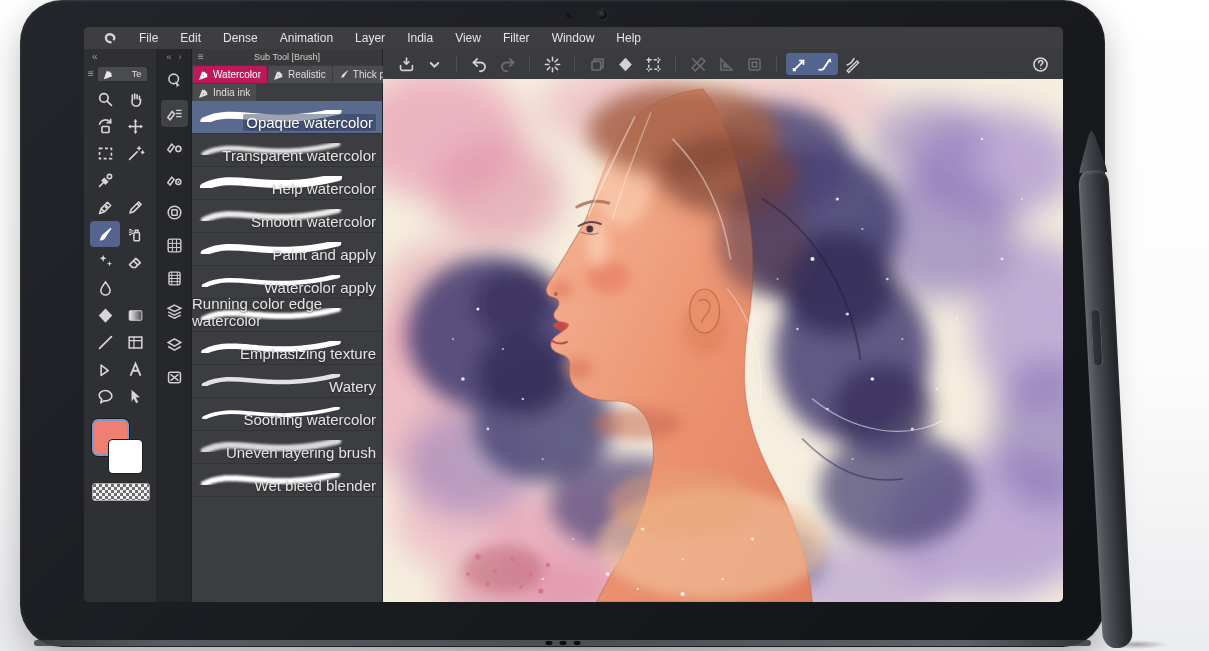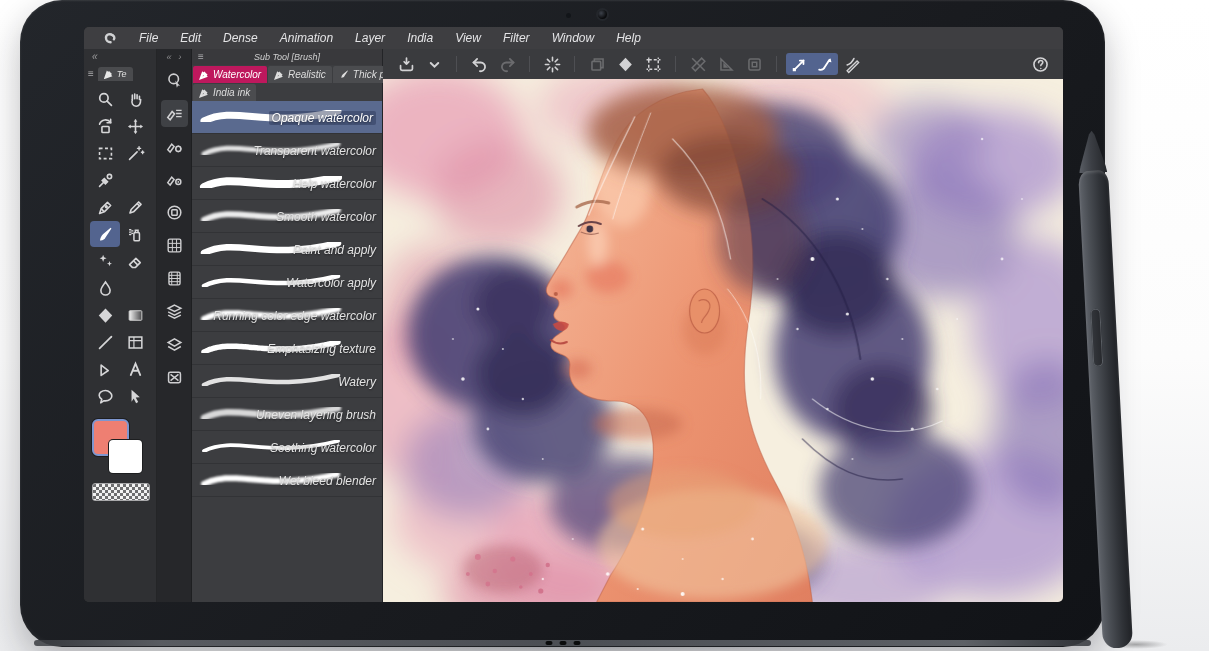--- a/index.html
+++ b/index.html
@@ -2,21 +2,21 @@
 <html><head>
 <meta charset="utf-8">
 <style>
   html,body{margin:0;padding:0;}
   body{
     width:1209px;height:651px;overflow:hidden;
     background:linear-gradient(180deg,#ffffff 0%,#fcfcfc 55%,#ebecee 100%);
     font-family:"Liberation Sans","DejaVu Sans",sans-serif;
     -webkit-font-smoothing:antialiased;
   }
-  .scene{position:relative;width:985px;height:651px;font-style:italic;}
+  .scene{position:relative;width:985px;height:651px;}
   
   .tablet-shadow{position:absolute;left:50px;top:618px;width:1030px;height:42px;
     background:radial-gradient(50% 50% at 50% 50%,rgba(25,28,33,.32),transparent 72%);filter:blur(6px);}
   .tablet{position:absolute;left:20px;top:0;width:1085px;height:647px;border-radius:42px;
     background:linear-gradient(135deg,#23262b 0%,#191b1f 55%,#111317 100%);
     box-shadow:0 14px 34px rgba(20,23,28,.28), inset 0 1px 2px rgba(255,255,255,.10), inset 0 -2px 4px rgba(255,255,255,.05);
     z-index:1;}
   .tablet-edge{position:absolute;left:14px;right:14px;bottom:1px;height:6px;border-radius:4px;
     background:linear-gradient(90deg,#3a3d42,#63666c 12%,#54575d 50%,#6a6e74 88%,#34373c);opacity:.85;}
   .pogo{position:absolute;bottom:2px;left:50%;transform:translateX(-50%);display:flex;gap:7px;}
@@ -32,21 +32,21 @@
     color:#e4e4e6;font-size:12px;}
   .logo{width:18px;height:18px;margin-right:10px;display:flex;align-items:center;justify-content:center;}
   .menu-item{padding:0 11px;line-height:22px;cursor:default;}
   
   .content{flex:1;display:flex;min-height:0;}
   
   .toolbox{width:72px;flex:none;background:#2f3033;display:flex;flex-direction:column;border-right:1px solid #242527;}
   .tb-top{height:15px;color:#9b9b9d;font-size:10px;display:flex;align-items:center;padding-left:8px;}
   .tb-header{height:20px;display:flex;align-items:center;gap:4px;padding:0 4px;}
   .hamb{color:#ababad;font-size:10px;line-height:1;}
-  .tb-tab{background:#4a4b4e;border-radius:3px 3px 0 0;display:flex;align-items:flex-start;gap:3px;
+  .tb-tab{background:#4a4b4e;border-radius:3px 3px 0 0;display:flex;align-items:flex-start;gap:18px;
     padding:2px 6px;font-size:9px;color:#e0e0e0;}
   .tool-grid{display:grid;grid-template-columns:1fr 1fr;padding:2px 6px;row-gap:1px;align-content:start;}
   .tool{height:26px;display:flex;align-items:center;justify-content:center;border-radius:4px;color:#d6d6d8;}
   .tool.active{background:#53648f;color:#fff;}
   .tool.empty{visibility:hidden;}
   .ic{display:block;}
   .ic *{vector-effect:non-scaling-stroke;}
   
   .swatches{position:relative;height:92px;margin:8px 8px 0;}
   .fg-swatch{position:absolute;left:0;top:0;width:33px;height:33px;border-radius:6px;
@@ -67,21 +67,21 @@
   .st-header .hamb{position:absolute;left:6px;}
   .st-tabs{display:flex;gap:1px;padding:1px 1px 0;}
   .st-tab{height:17px;display:flex;align-items:center;gap:3px;padding:0 6px;background:#4b4c4f;
     border-radius:2px 2px 0 0;font-size:10px;color:#dedede;max-width:62px;overflow:hidden;white-space:nowrap;flex:none;}
   .st-tab.active{background:#be185d;color:#ffffff;}
   .st-tab .ic{flex:none;}
   .brush-list{flex:1;overflow:hidden;background:#3c3d40;}
   .brush-row{height:32px;position:relative;border-bottom:1px solid #323336;}
   .brush-row.selected{background:#5a6a8f;}
   .brush-row svg{position:absolute;left:4px;top:2px;}
-  .brush-label{position:absolute;right:6px;bottom:8px;font-size:12px;color:#e4e4e4;text-shadow:0 1px 2px rgba(0,0,0,.45);}
+  .brush-label{position:absolute;right:6px;bottom:2px;font-size:15px;color:#e4e4e4;text-shadow:0 1px 2px rgba(0,0,0,.45);}
   .brush-row.selected .brush-label{color:#fff;background:rgba(40,52,84,.45);padding:0 3px;border-radius:2px;}
   
   .canvas-col{flex:1;display:flex;flex-direction:column;min-width:0;}
   .cmdbar{height:30px;flex:none;background:#3a3b3e;display:flex;align-items:center;padding:0 10px;gap:2px;}
   .tbtn{width:26px;height:22px;display:flex;align-items:center;justify-content:center;border-radius:3px;color:#d2d2d4;}
   .tbtn.disabled{opacity:.32;}
   .tgroup-active{display:flex;background:#53648f;border-radius:3px;}
   .tgroup-active .tbtn{color:#fff;}
   .tdiv{width:1px;height:16px;background:#4e4f53;margin:0 7px;flex:none;}
   .tspace{flex:1;}
@@ -460,29 +460,29 @@
               <span class="brush-label">Emphasizing texture</span>
             </div>
             <div class="brush-row">
               <svg width="150" height="26" viewBox="0 0 150 26">
                   <path d="M8 18 C40 2,70 26,142 8" stroke="#fff" stroke-width="4.5" fill="none" stroke-linecap="round" opacity=".85" filter="url(#bsoft)"></path>
                 </svg>
               <span class="brush-label">Watery</span>
             </div>
             <div class="brush-row">
               <svg width="150" height="26" viewBox="0 0 150 26">
+                  <path d="M8 18 C40 2,70 26,142 8" stroke="#fff" stroke-width="3.8" fill="none" stroke-linecap="round" filter="url(#bsoft)"></path>
+                </svg>
+              <span class="brush-label">Soothing watercolor</span>
+            </div>
+            <div class="brush-row">
+              <svg width="150" height="26" viewBox="0 0 150 26">
                   <path d="M8 18 C40 2,70 26,142 8" stroke="#fff" stroke-width="6.5" fill="none" stroke-linecap="round" opacity=".8" filter="url(#bsofter)"></path>
                 </svg>
               <span class="brush-label">Uneven layering brush</span>
-            </div>
-            <div class="brush-row">
-              <svg width="150" height="26" viewBox="0 0 150 26">
-                  <path d="M8 18 C40 2,70 26,142 8" stroke="#fff" stroke-width="3.8" fill="none" stroke-linecap="round" filter="url(#bsoft)"></path>
-                </svg>
-              <span class="brush-label">Soothing watercolor</span>
             </div>
             <div class="brush-row">
               <svg width="150" height="26" viewBox="0 0 150 26">
                   <path d="M8 18 C40 2,70 26,142 8" stroke="#fff" stroke-width="6" fill="none" stroke-linecap="round" stroke-dasharray="2 1.4" filter="url(#bsofter)"></path>
                 </svg>
               <span class="brush-label">Wet bleed blender</span>
             </div>
           </div>
         </div>
 

